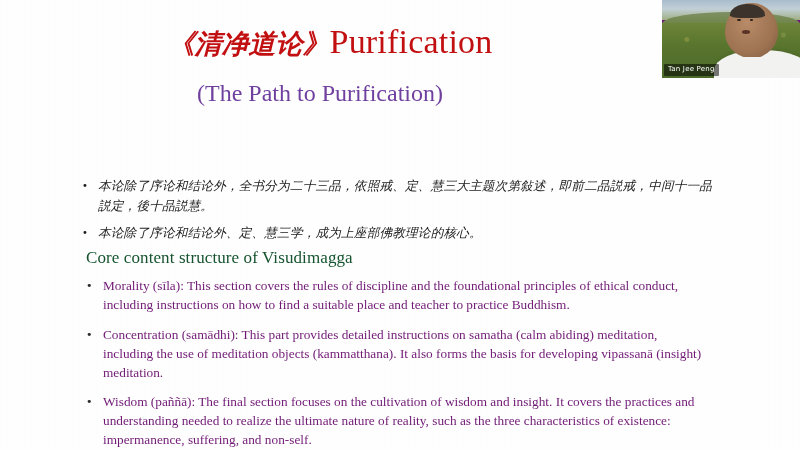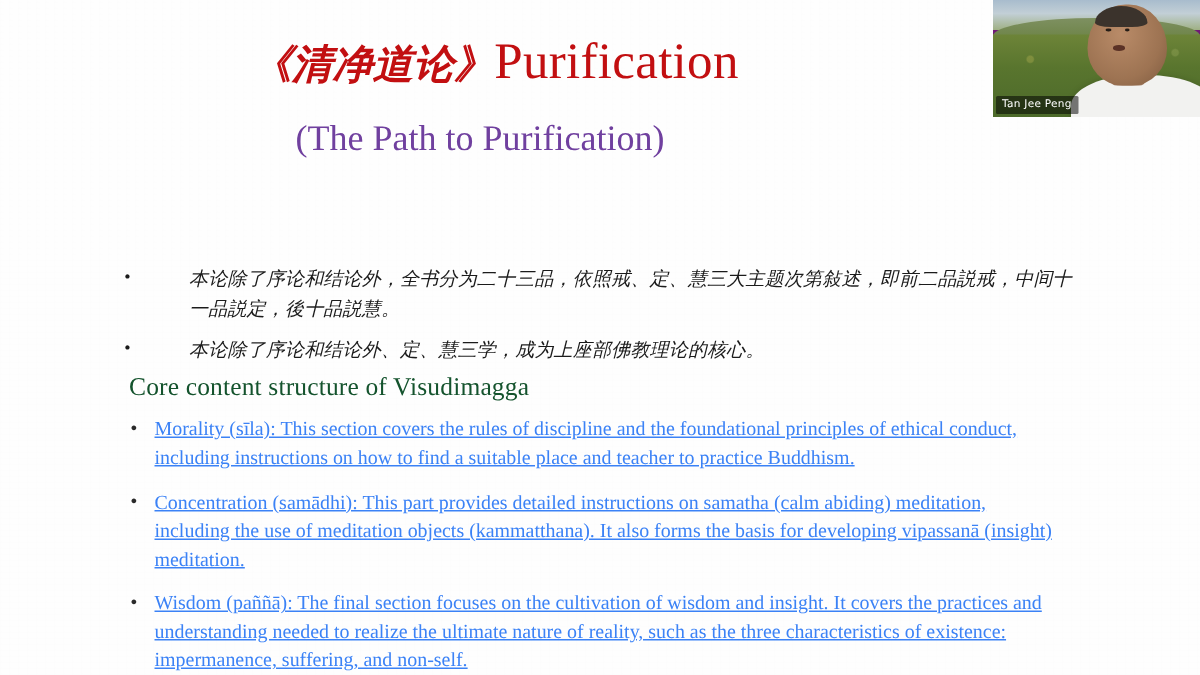--- a/index.html
+++ b/index.html
@@ -119,21 +119,20 @@
     font-family: "DejaVu Sans", sans-serif;
   }
   .cn-item .txt {
     flex: 1 1 auto;
     font-family: "DejaVu Sans", "Liberation Sans", sans-serif;
     font-style: italic;
     font-size: 12.6px;
     line-height: 1.62;
     color: #1b1b1b;
     letter-spacing: .2px;
-    margin-left: 28px;
   }
 
   
   .en-heading {
     position: absolute;
     top: 248px;
     left: 86px;
     font-family: "Liberation Serif", serif;
     font-size: 17px;
     color: #14532d;
@@ -157,22 +156,21 @@
     font-size: 11px;
     line-height: 1.55;
     color: #2a2a2a;
     font-family: "DejaVu Sans", sans-serif;
   }
   .en-item .txt {
     flex: 1 1 auto;
     font-family: "Liberation Serif", serif;
     font-size: 13.3px;
     line-height: 1.42;
-    color: #3b82f6;
-    text-decoration: underline;
+    color: #701a75;
   }
 
   
   #video-tile {
     position: absolute;
     top: 0;
     left: 662px;
     width: 138px;
     height: 78px;
     overflow: hidden;

